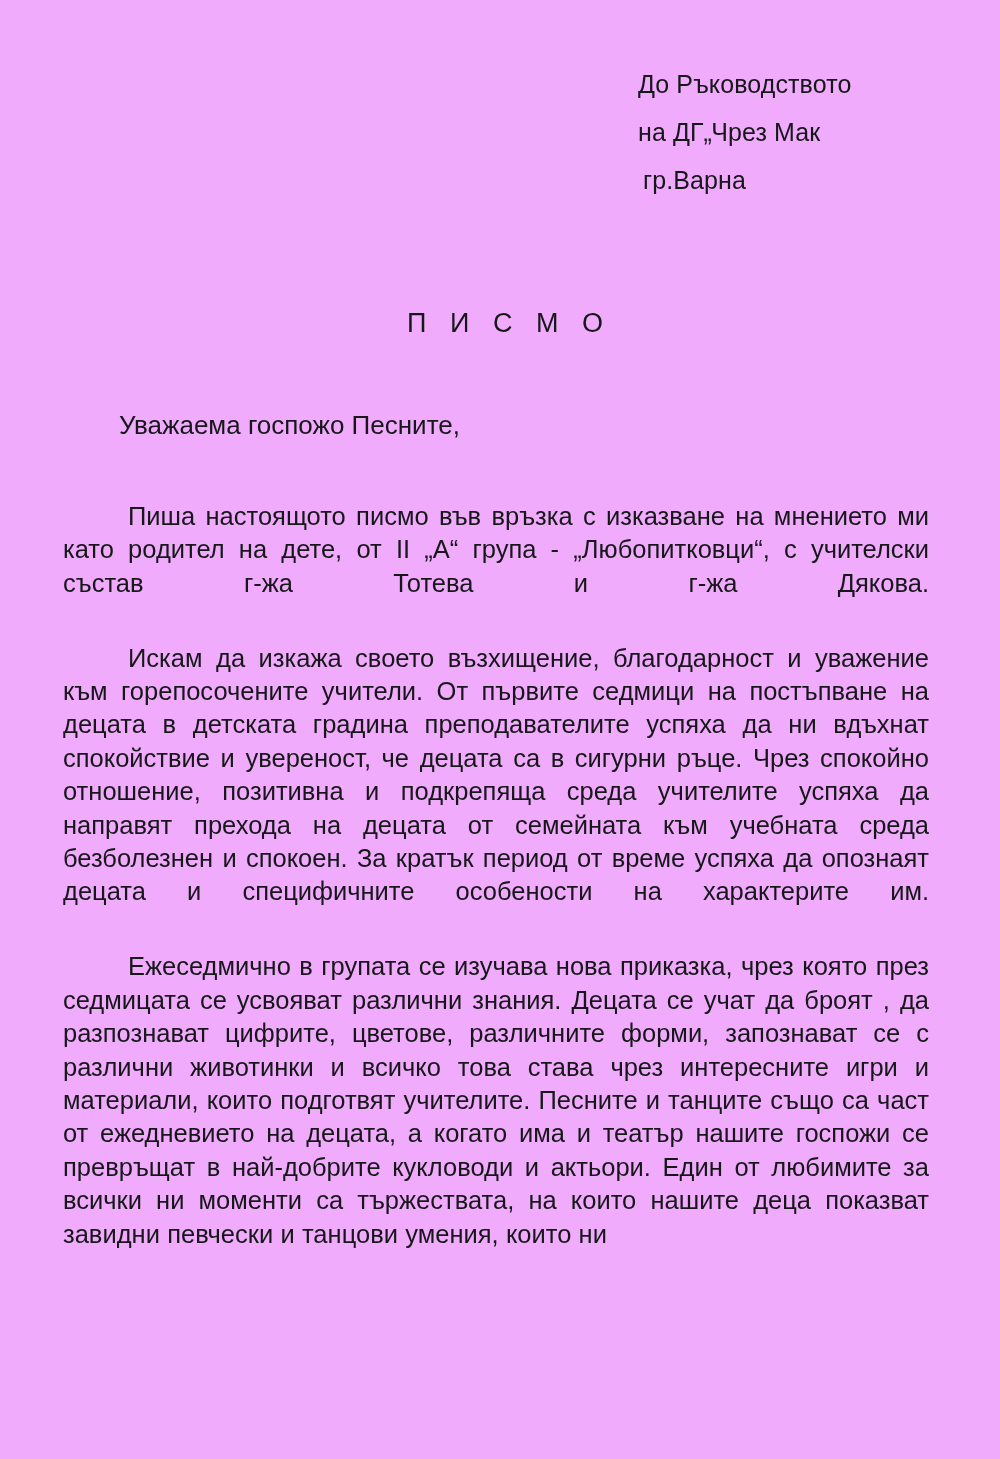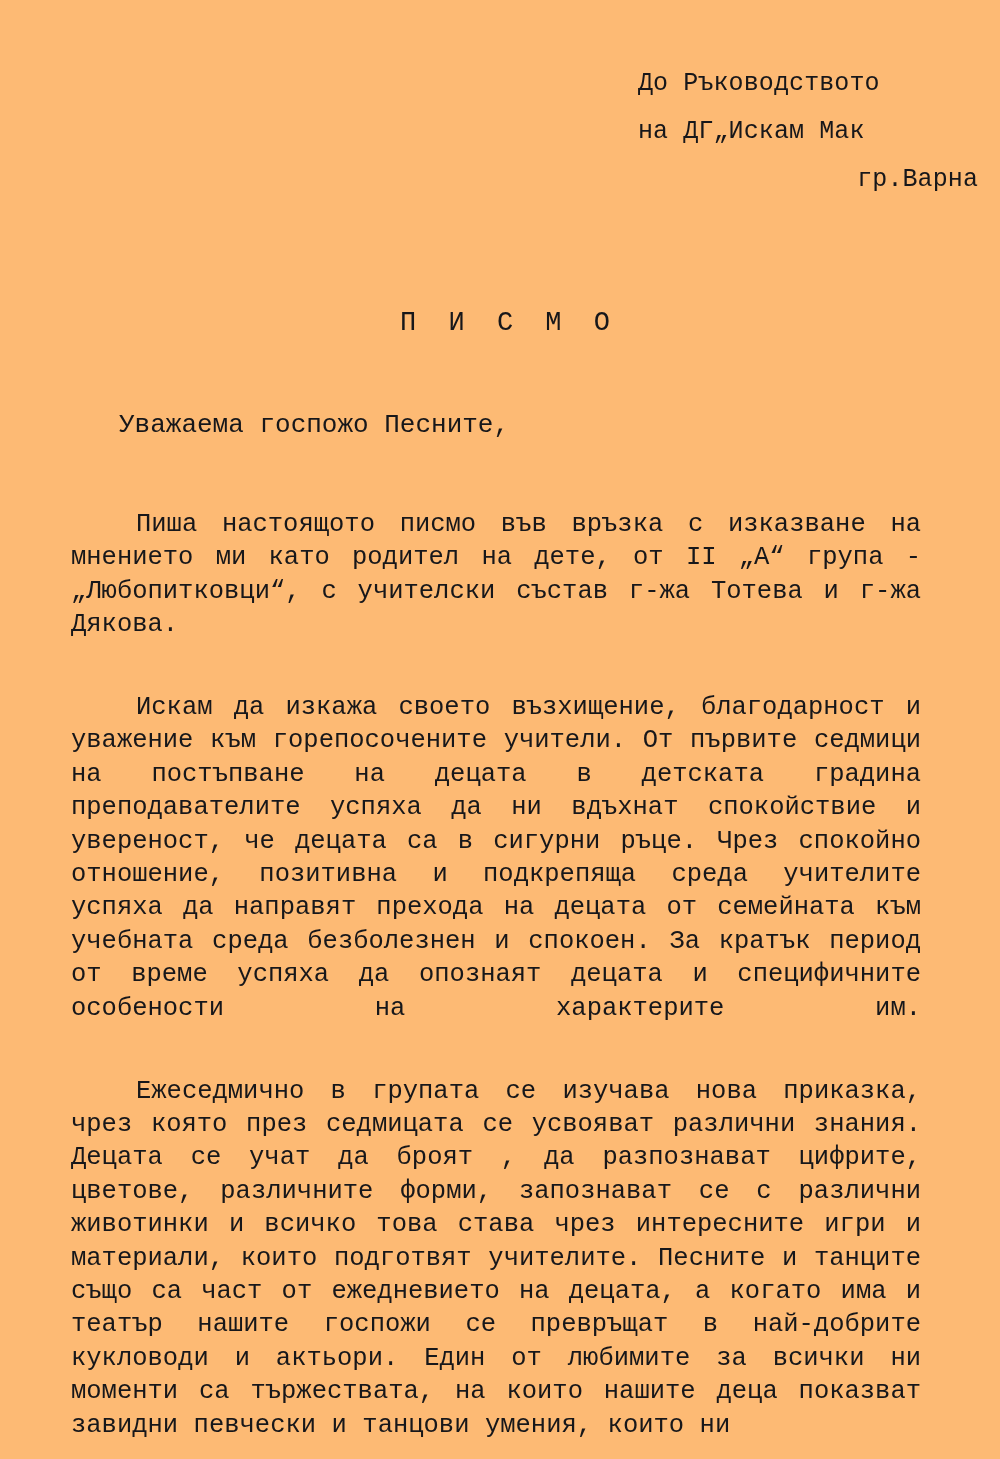--- a/index.html
+++ b/index.html
@@ -7,22 +7,22 @@
     margin: 0;
     padding: 0;
     background: #ffffff;
   }
 
   .page {
     position: relative;
     width: 1000px;
     height: 1459px;
     margin: 0 auto;
-    background: #fdba74;
-    font-family: Liberation Mono, monospace;
+    background: #f0abfc;
+    font-family: Liberation Sans, sans-serif;
     color: #17171a;
     overflow: hidden;
     box-sizing: border-box;
     padding-left: 16px;
   }
 
   
   .addressee {
     position: absolute;
     left: 638px;
@@ -32,21 +32,20 @@
 
   .addressee-line {
     font-size: 25px;
     line-height: 48px;
     white-space: pre;
     letter-spacing: 0.1px;
   }
 
   .addressee-line.indented {
     padding-left: 5px;
-    text-align: right;
   }
 
   
   .doc-title {
     position: absolute;
     left: 0;
     right: 0;
     top: 306px;
     text-align: center;
     font-size: 27px;
@@ -69,21 +68,21 @@
 
   
   .body-copy {
     position: absolute;
     left: 55px;
     top: 492px;
     width: 882px;
   }
 
   .body-copy p {
-    margin: 16px;
+    margin: 8px;
     font-size: 25.5px;
     line-height: 33.4px;
     text-align: justify;
     text-justify: inter-word;
     text-indent: 65px;
     hyphens: none;
     word-spacing: 0.2px;
   }
 
   
@@ -102,21 +101,21 @@
     display: none;
   }
 </style>
 </head>
 <body>
 
 <div class="page">
 
   <div class="addressee">
     <div class="addressee-line">До Ръководството</div>
-    <div class="addressee-line">на ДГ„Искам Мак</div>
+    <div class="addressee-line">на ДГ„Чрез Мак</div>
     <div class="addressee-line indented">гр.Варна</div>
   </div>
 
   <div class="doc-title">П И С М О</div>
 
   <div class="salutation">Уважаема госпожо Песните,</div>
 
   <div class="body-copy">
     <p>Пиша настоящото писмо във връзка с изказване на мнението ми като родител на дете, от II „А“ група - „Любопитковци“, с учителски състав г-жа Тотева и г-жа Дякова.</p>
     <p>Искам да изкажа своето възхищение, благодарност и уважение към горепосочените учители. От първите седмици на постъпване на децата в детската градина преподавателите успяха да ни вдъхнат спокойствие и увереност, че децата са в сигурни ръце. Чрез спокойно отношение, позитивна и подкрепяща среда учителите успяха да направят прехода на децата от семейната към учебната среда безболезнен и спокоен. За кратък период от време успяха да опознаят децата и специфичните особености на характерите им.</p>

